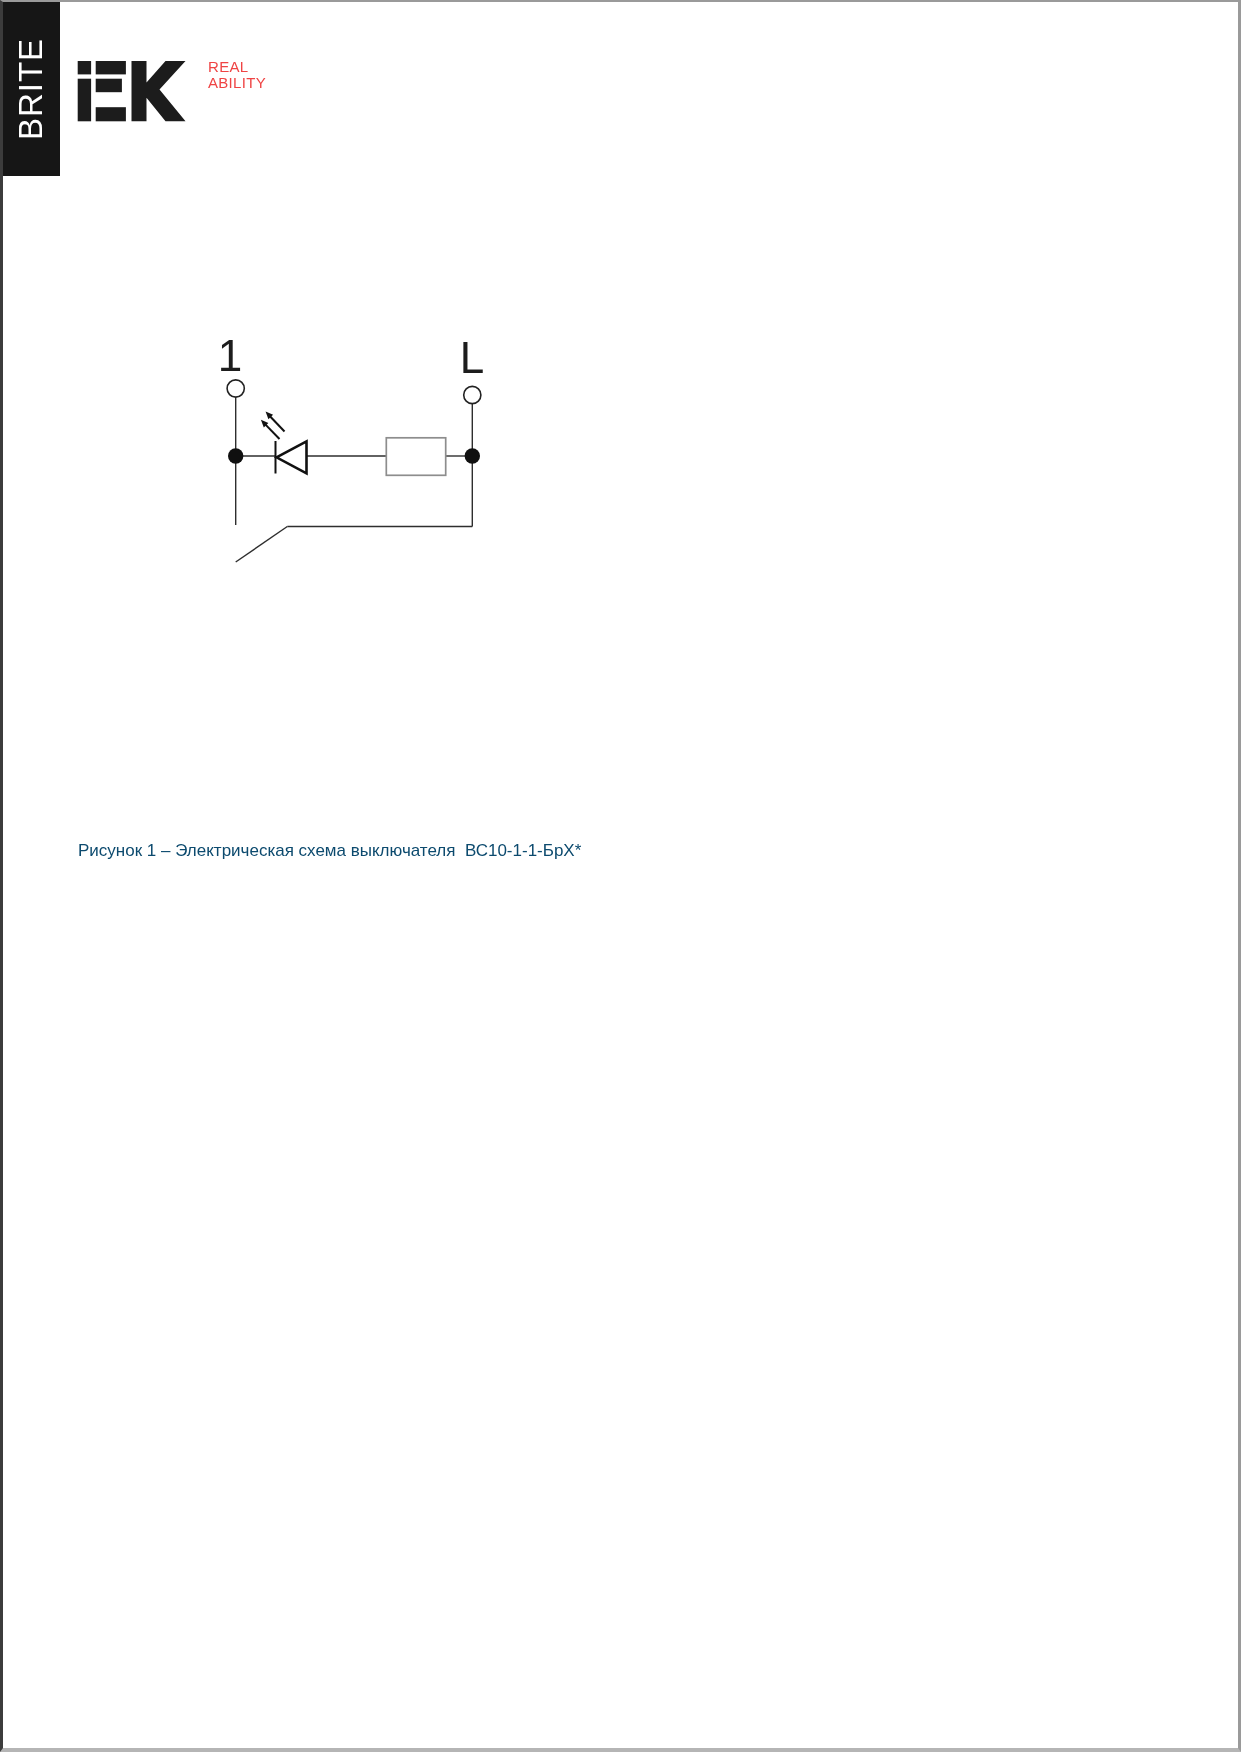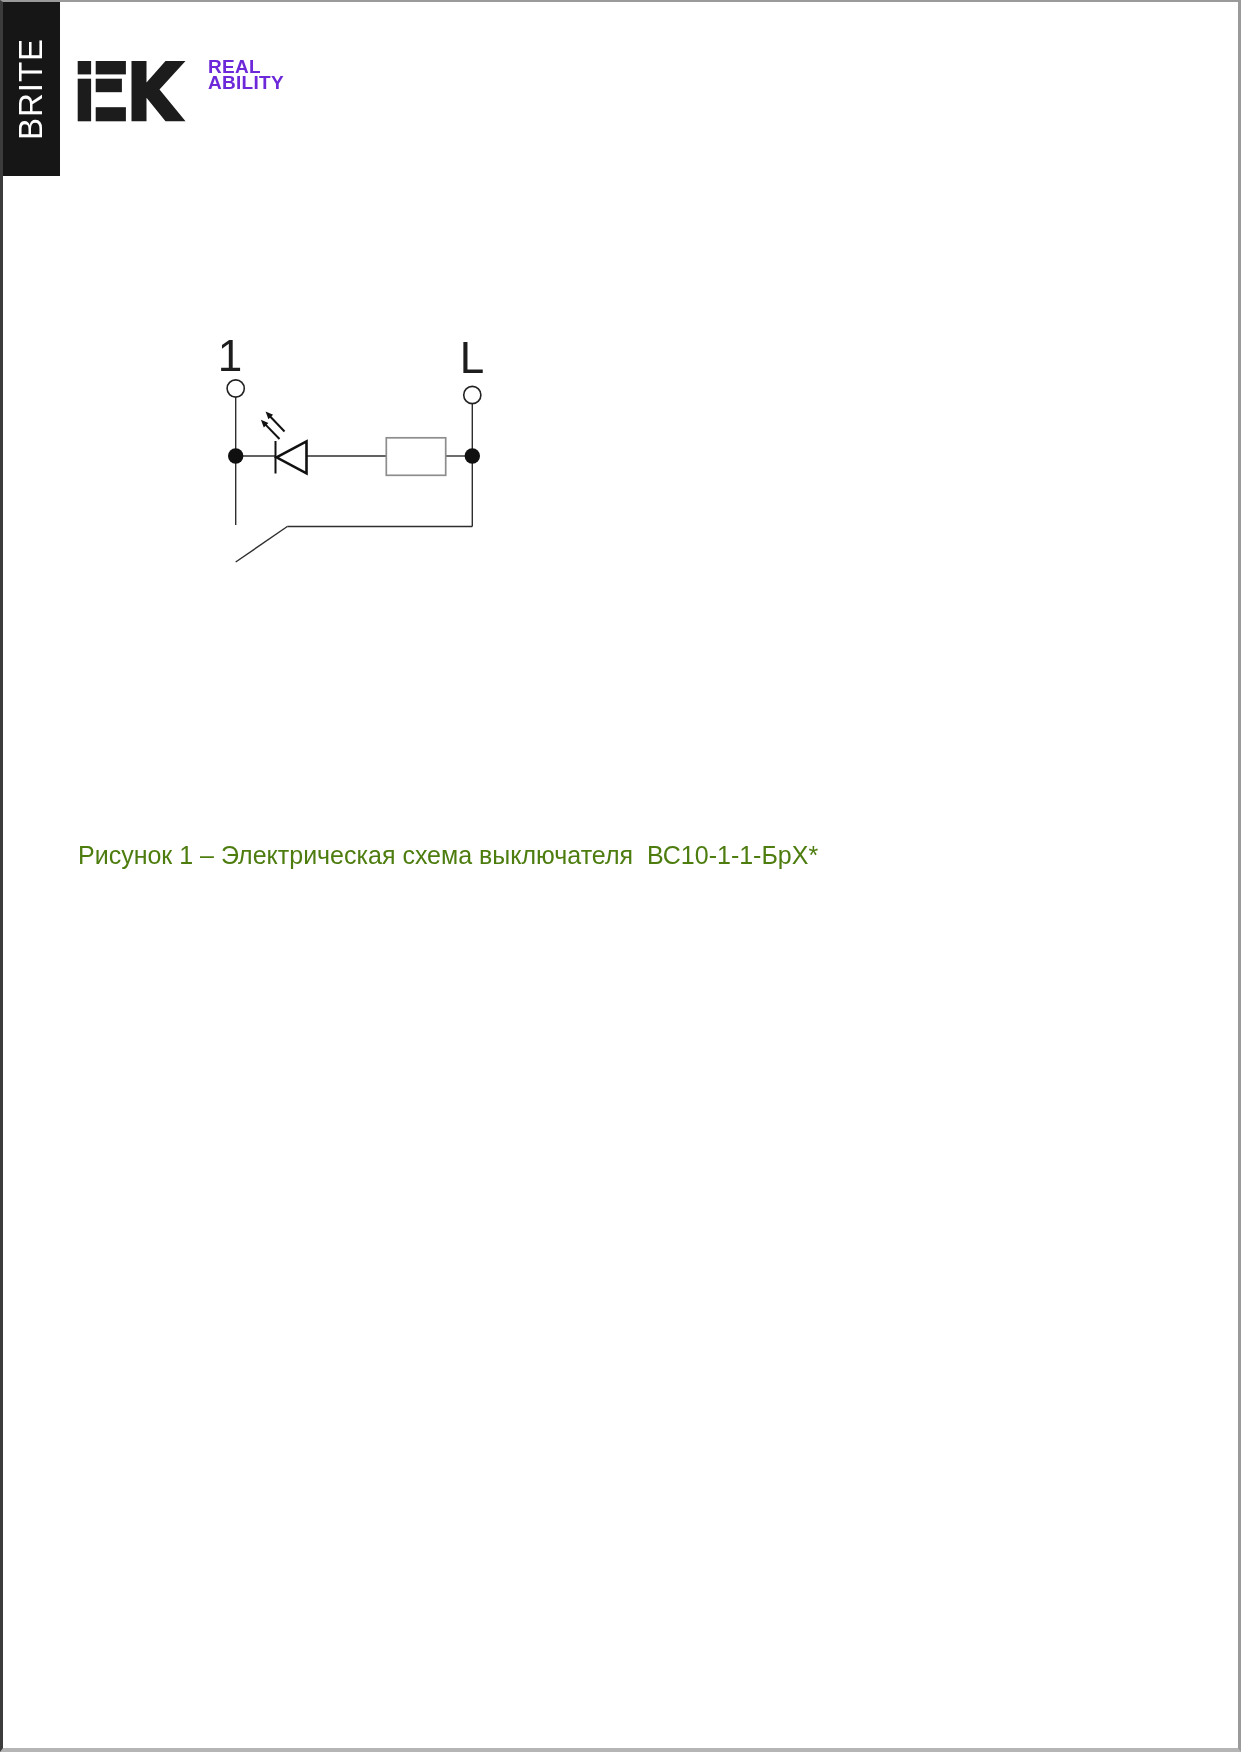--- a/index.html
+++ b/index.html
@@ -44,39 +44,39 @@
   
   .logo-svg {
     position: absolute;
     left: 74px;
     top: 59px;
   }
   .tagline {
     position: absolute;
     left: 205px;
     top: 57px;
-    color: #6d28d9;
-    font-size: 19px;
-    font-weight: 700;
+    color: #ef4444;
+    font-size: 15px;
+    font-weight: 400;
     line-height: 16px;
     letter-spacing: 0.3px;
   }
   
   .diagram-svg {
     position: absolute;
     left: 170px;
     top: 320px;
   }
   
   .figure-caption {
     position: absolute;
     left: 75px;
     top: 839px;
-    color: #4d7c0f;
-    font-size: 25px;
+    color: #0c4a6e;
+    font-size: 17px;
     white-space: pre;
     letter-spacing: 0px;
   }
 </style>
 </head>
 <body>
 
 <div class="page">
 
   <div class="brite-banner">

